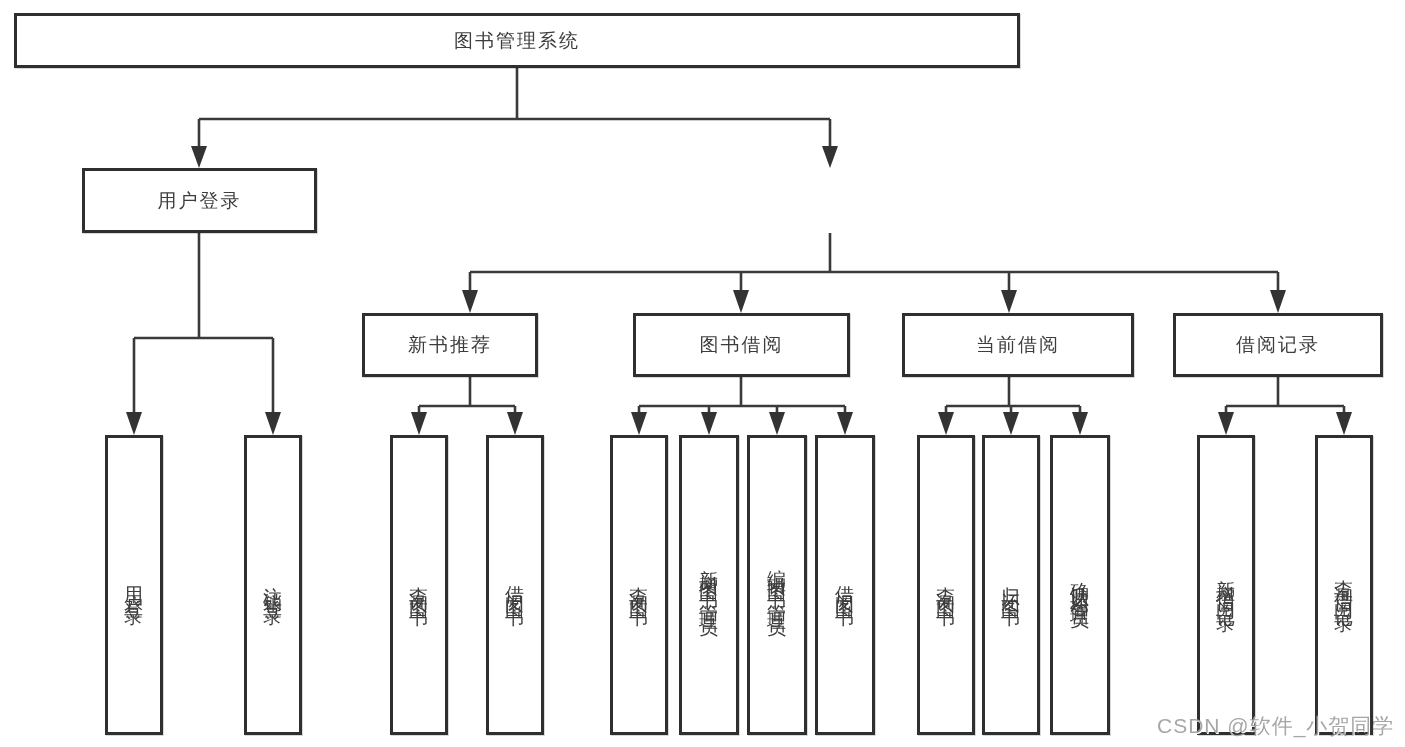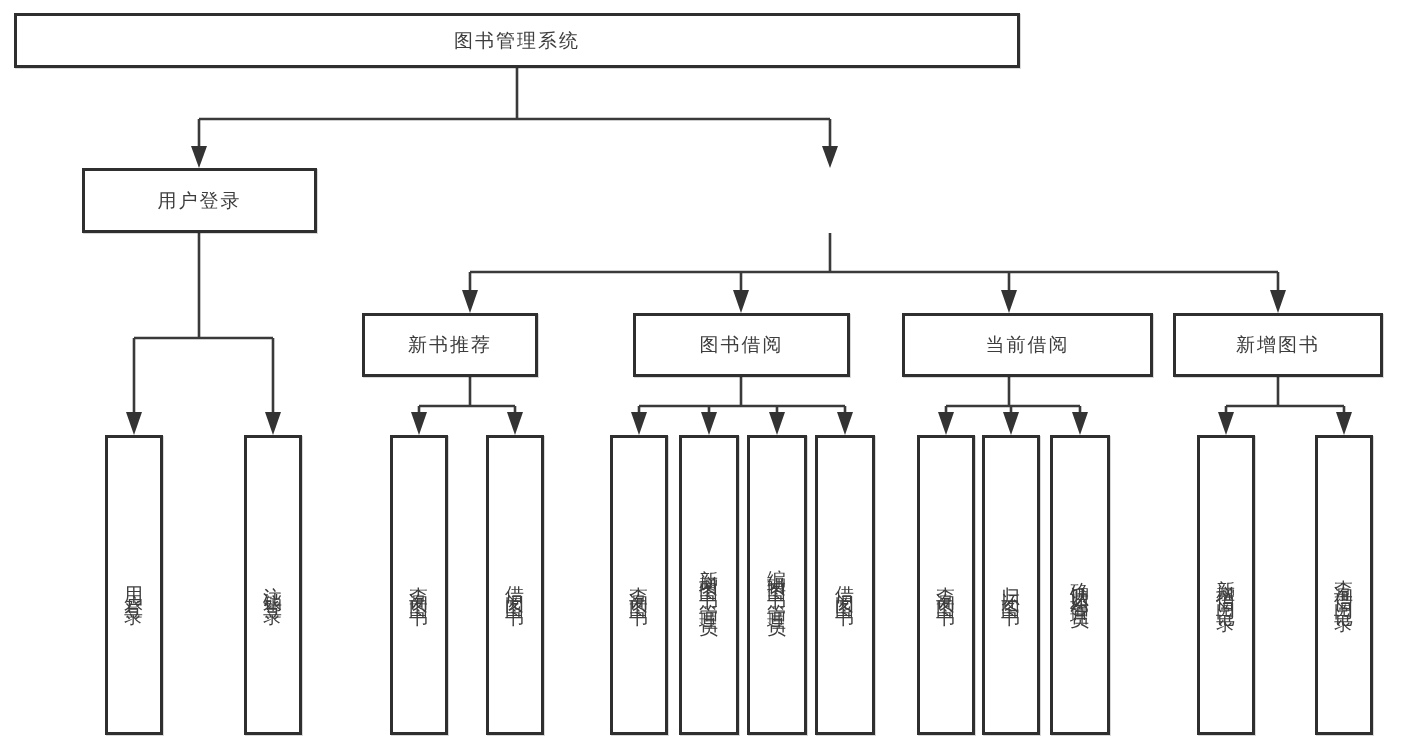--- a/index.html
+++ b/index.html
@@ -100,35 +100,36 @@
     <polygon points="1218,412 1234,412 1226,435"></polygon>
     <polygon points="1336,412 1352,412 1344,435"></polygon>
   </svg>
 
   <div class="node" style="left:14px; top:13px; width:1006px; height:55px;">图书管理系统</div>
 
   <div class="node" style="left:82px; top:168px; width:235px; height:65px;">用户登录</div>
 
   <div class="node" style="left:362px; top:313px; width:176px; height:64px;">新书推荐</div>
   <div class="node" style="left:633px; top:313px; width:217px; height:64px;">图书借阅</div>
-  <div class="node" style="left:902px; top:313px; width:251px; height:64px;">当前借阅</div>
-  <div class="node" style="left:1173px; top:313px; width:210px; height:64px;">新增图书</div>
+  <div class="node" style="left:902px; top:313px; width:232px; height:64px;">当前借阅</div>
+  <div class="node" style="left:1173px; top:313px; width:210px; height:64px;">借阅记录</div>
 
   <div class="node leaf" style="left:105px; top:435px; width:58px; height:300px;">用户登录</div>
   <div class="node leaf" style="left:244px; top:435px; width:58px; height:300px;">注销登录</div>
 
   <div class="node leaf" style="left:390px; top:435px; width:58px; height:300px;">查询图书</div>
   <div class="node leaf" style="left:486px; top:435px; width:58px; height:300px;">借阅图书</div>
 
   <div class="node leaf" style="left:610px; top:435px; width:58px; height:300px;">查询图书</div>
   <div class="node leaf" style="left:679px; top:435px; width:60px; height:300px;">新增图书（管理员）</div>
   <div class="node leaf" style="left:747px; top:435px; width:60px; height:300px;">编辑图书（管理员）</div>
   <div class="node leaf" style="left:815px; top:435px; width:60px; height:300px;">借阅图书</div>
 
   <div class="node leaf" style="left:917px; top:435px; width:58px; height:300px;">查询图书</div>
   <div class="node leaf" style="left:982px; top:435px; width:58px; height:300px;">归还图书</div>
   <div class="node leaf" style="left:1050px; top:435px; width:60px; height:300px; letter-spacing:4px;">确认归还（管理员）</div>
 
   <div class="node leaf" style="left:1197px; top:435px; width:58px; height:300px;">新增借阅记录</div>
   <div class="node leaf" style="left:1315px; top:435px; width:58px; height:300px;">查询借阅记录</div>
 
+  <div class="watermark">CSDN @软件_小贺同学</div>
 
 </div>
 
 </body></html>

